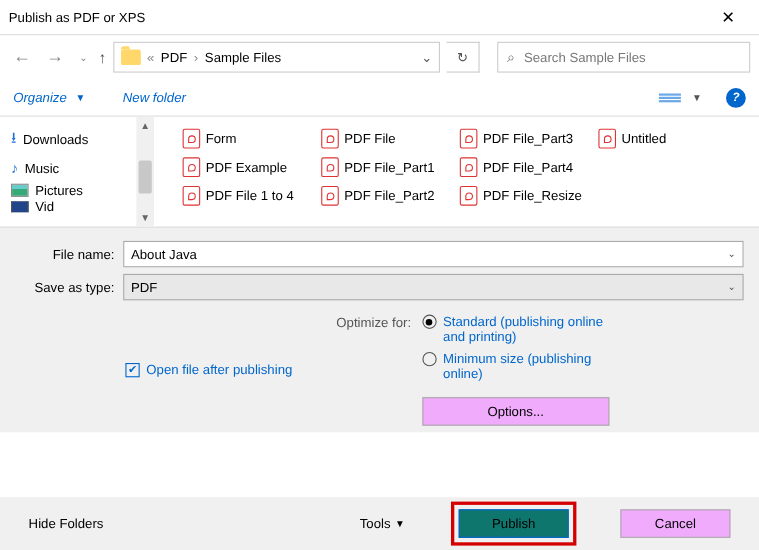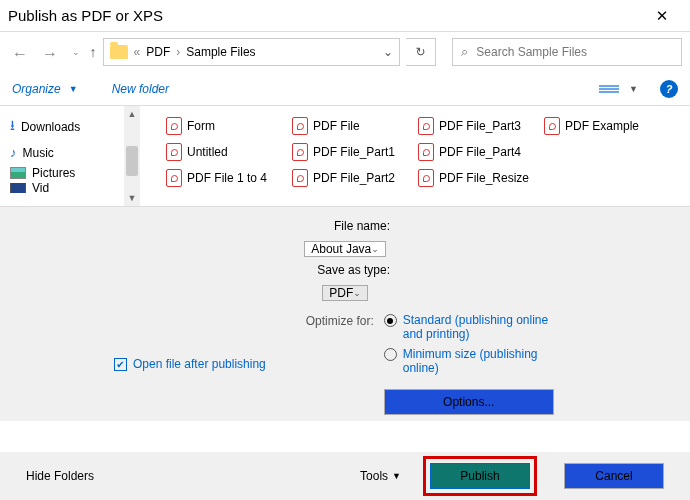--- a/index.html
+++ b/index.html
@@ -1,18 +1,18 @@
 <!DOCTYPE html>
 <html><head>
 <meta charset="utf-8">
 <style>
   * { box-sizing: border-box; margin: 0; padding: 0; font-family: "Segoe UI", Tahoma, sans-serif; font-size: 12px; }
   body { width: 690px; height: 500px; background: #fff; overflow: hidden; position: relative; }
   .titlebar { height: 32px; display: flex; align-items: center; padding: 0 8px; border-bottom: 1px solid #ddd; }
-  .titlebar .title { flex: 1; font-size: 15px; color: #000; }
+  .titlebar .title { flex: 1; font-size: 12px; color: #000; }
   .titlebar .close { width: 40px; text-align: center; font-size: 15px; color: #000; cursor: default; }
   .navrow { height: 40px; display: flex; align-items: center; padding: 4px 8px; gap: 6px; }
   .navbtn { color: #888; font-size: 16px; padding: 2px 4px; }
   .up { color: #555; font-size: 14px; }
   .addrbar { flex: 1; height: 28px; border: 1px solid #ccc; display: flex; align-items: center; padding: 0 6px; gap: 6px; background: #fff; }
   .folder-ico { width: 18px; height: 14px; background: #ffd76a; border-radius: 2px 2px 1px 1px; position: relative; }
   .folder-ico::before { content:""; position:absolute; top:-3px; left:0; width:8px; height:3px; background:#ffd76a; border-radius:2px 2px 0 0;}
   .crumb { color: #000; }
   .crumb-sep { color: #888; }
   .addrbar .spacer { flex:1; }
@@ -39,46 +39,46 @@
   .ico-videos { width:16px; height:12px; background:#224488; border:1px solid #555;}
   .scrollbar { position:absolute; right:0; top:0; bottom:0; width:16px; background:#f0f0f0; }
   .scroll-arrow { height:16px; display:flex; align-items:center; justify-content:center; color:#666; font-size:9px;}
   .scroll-thumb { position:absolute; left:2px; right:2px; top:40px; height:30px; background:#c8c8c8; border-radius:2px;}
   .filepane { flex:1; padding: 8px 26px; display:grid; grid-template-columns: repeat(4, 1fr); grid-auto-rows: 24px; align-content:start; gap: 2px 6px;}
   .fileitem { display:flex; align-items:center; gap:5px; cursor:default; }
   .pdfico { width:16px; height:18px; border:1.5px solid #d33; border-radius:2px; position:relative; flex-shrink:0;}
   .pdfico::after { content:""; position:absolute; top:5px; left:4px; width:5px; height:5px; border:1.5px solid #d33; border-radius:50% 50% 50% 0;}
   .fileitem .fn { color:#000; white-space:nowrap; overflow:hidden; text-overflow:ellipsis;}
   .formarea { padding: 12px 14px 6px 14px; border-top:1px solid #ddd; background:#f0f0f0;}
-  .formrow { display:flex; align-items:center; margin-bottom:6px; gap:8px;flex-direction:column;}
+  .formrow { display:flex; align-items:center; margin-bottom:6px; gap:8px;}
   .formrow .lbl { width: 90px; text-align:right; color:#000; }
   .dropdown { flex:1; height:24px; border:1px solid #aaa; background:#fff; display:flex; align-items:center; padding:0 6px; }
   .dropdown.grey { background:#e8e8e8;}
   .dropdown .val { flex:1; }
   .dropdown .dc { color:#555; font-size:9px;}
   .options-area { display:flex; margin-top:12px; padding-left: 100px; gap: 40px;}
   .chk { display:flex; align-items:center; gap:6px;}
   .chkbox { width:13px; height:13px; border:1px solid #0066cc; display:flex; align-items:center; justify-content:center; color:#0066cc; font-size:10px;}
   .chk .lbl2 { color:#0066cc; }
   .optcol { display:flex; gap:10px;}
   .optlabel { color:#555; padding-top:1px;}
   .radios { display:flex; flex-direction:column; gap:6px;}
   .radio { display:flex; align-items:flex-start; gap:6px;}
   .radioc { width:13px; height:13px; border:1px solid #555; border-radius:50%; flex-shrink:0; display:flex; align-items:center; justify-content:center; margin-top:1px;}
   .radioc.sel::after { content:""; width:6px; height:6px; background:#000; border-radius:50%;}
   .radio .rlbl { color:#0066cc; max-width:150px;}
-  .btn { height:26px; border:1px solid #aaa; background:#1d4ed8; display:flex; align-items:center; justify-content:center; cursor:default; padding:0 14px;}
+  .btn { height:26px; border:1px solid #aaa; background:#f0abfc; display:flex; align-items:center; justify-content:center; cursor:default; padding:0 14px;}
   .footer { position:absolute; bottom:0; left:0; right:0; height:48px; background:#f0f0f0; display:flex; align-items:center; padding: 0 26px; gap:10px;}
   .hidefolders { color:#000; }
   .footer .sp { flex:1; }
-  .tools { display:flex; align-items:center; gap:4px; color:#000; margin-right:12px;}
+  .tools { display:flex; align-items:center; gap:4px; color:#000; margin-right:32px;}
   .tools .tc { font-size:9px;}
   .publish-wrap { border:3px solid #d40000; padding:4px; }
   .btn.default { border:1px solid #0066cc; background:#0f766e; width:100px;}
-  .btn.cancel { width:100px; margin-left:17px;text-align:center;}
+  .btn.cancel { width:100px; margin-left:30px;text-align:center;}
 </style>
 </head>
 <body>
 
 <div class="titlebar">
   <div class="title">Publish as PDF or XPS</div>
   <div class="close">✕</div>
 </div>
 
 <div class="navrow">
@@ -148,25 +148,25 @@
     <div class="fileitem">
         <span class="pdfico"></span>
         <span class="fn">PDF File</span>
       </div>
     <div class="fileitem">
         <span class="pdfico"></span>
         <span class="fn">PDF File_Part3</span>
       </div>
     <div class="fileitem">
         <span class="pdfico"></span>
+        <span class="fn">Untitled</span>
+      </div>
+    <div class="fileitem">
+        <span class="pdfico"></span>
         <span class="fn">PDF Example</span>
-      </div>
-    <div class="fileitem">
-        <span class="pdfico"></span>
-        <span class="fn">Untitled</span>
       </div>
     <div class="fileitem">
         <span class="pdfico"></span>
         <span class="fn">PDF File_Part1</span>
       </div>
     <div class="fileitem">
         <span class="pdfico"></span>
         <span class="fn">PDF File_Part4</span>
       </div>
     <div></div>

